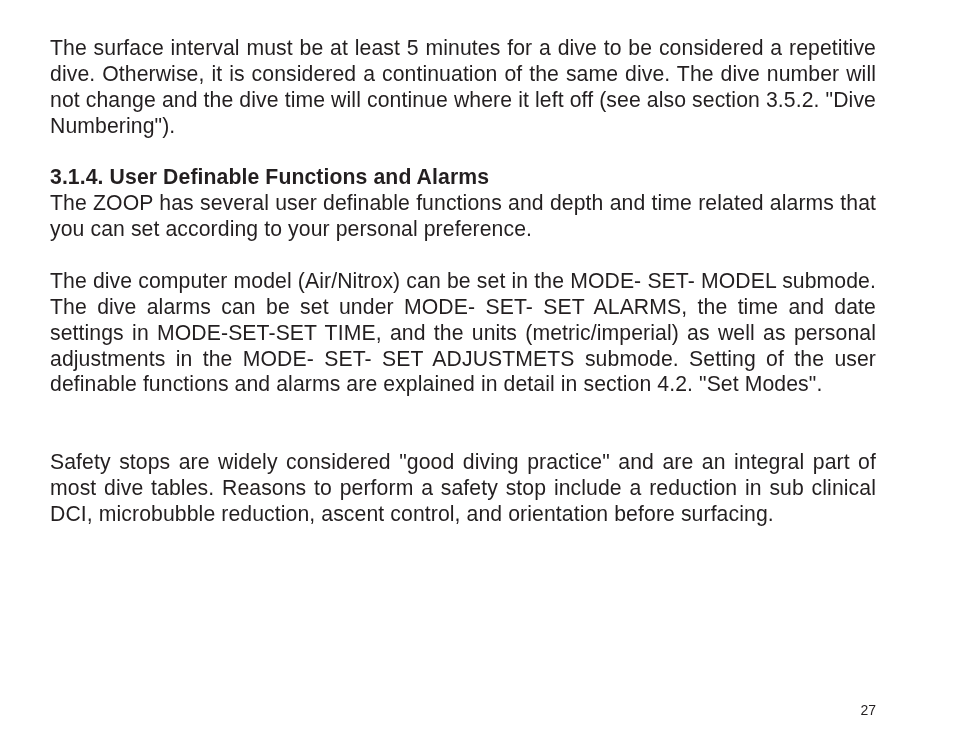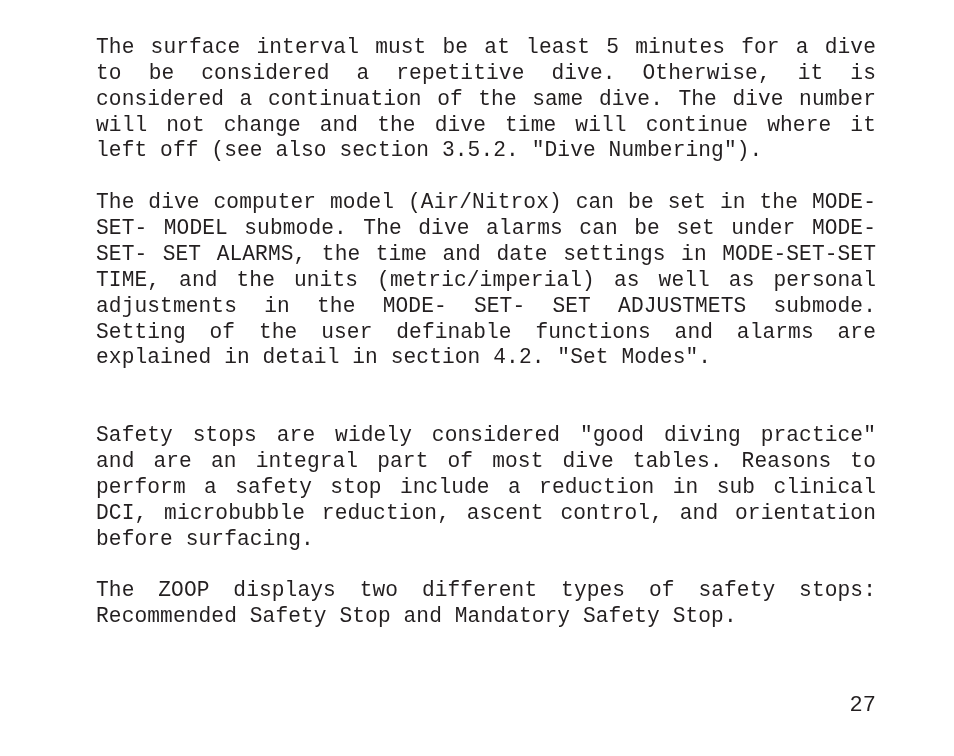--- a/index.html
+++ b/index.html
@@ -9,61 +9,65 @@
     height: 756px;
     background: #ffffff;
     font-family: Arial, Helvetica, sans-serif;
     color: #231f20;
   }
   .page {
     position: relative;
     box-sizing: border-box;
     width: 954px;
     height: 756px;
-    padding: 35px 78px 0 96px;
-    font-family: Liberation Mono, monospace;
+    padding: 35px 78px 0 50px;
   }
   .para {
     font-size: 21.2px;
     line-height: 1.22;
     text-align: justify;
     margin: 0 0 26px 0;
     letter-spacing: 0.1px;
   }
   .para.last {
     margin-bottom: 0;
   }
   .h {
     font-weight: bold;
   }
   .page-num {
     position: absolute;
     right: 78px;
     bottom: 38px;
-    font-size: 22px;
+    font-size: 14px;
     text-align: right;
   }
   .block {
     margin-bottom: 26px;
   }
 </style>
 </head>
 <body>
 
 <div class="page">
 
   <p class="para">The surface interval must be at least 5 minutes for a dive to be considered a repetitive dive. Otherwise, it is considered a continuation of the same dive. The dive number will not change and the dive time will continue where it left off (see also section 3.5.2. "Dive Numbering").</p>
 
+  <div class="block">
+    <div class="para" style="margin-bottom:0;">
+      <span class="h">3.1.4. User Definable Functions and Alarms</span><br>
+      <span>The ZOOP has several user definable functions and depth and time related alarms that you can set according to your personal preference.</span>
+    </div>
+  </div>
 
   <p class="para">The dive computer model (Air/Nitrox) can be set in the MODE- SET- MODEL submode. The dive alarms can be set under MODE- SET- SET ALARMS, the time and date settings in MODE-SET-SET TIME, and the units (metric/imperial) as well as personal adjustments in the MODE- SET- SET ADJUSTMETS submode. Setting of the user definable functions and alarms are explained in detail in section 4.2. "Set Modes".</p>
 
   <div class="block">
     <div class="para" style="margin-bottom:0;">
       <br>
       <span>Safety stops are widely considered "good diving practice" and are an integral part of most dive tables. Reasons to perform a safety stop include a reduction in sub clinical DCI, microbubble reduction, ascent control, and orientation before surfacing.</span>
     </div>
   </div>
 
-  <p class="para last">The ZOOP displays two different types of safety stops: Recommended Safety Stop and Mandatory Safety Stop.</p>
 
   <div class="page-num">27</div>
 
 </div>
 
 </body></html>

